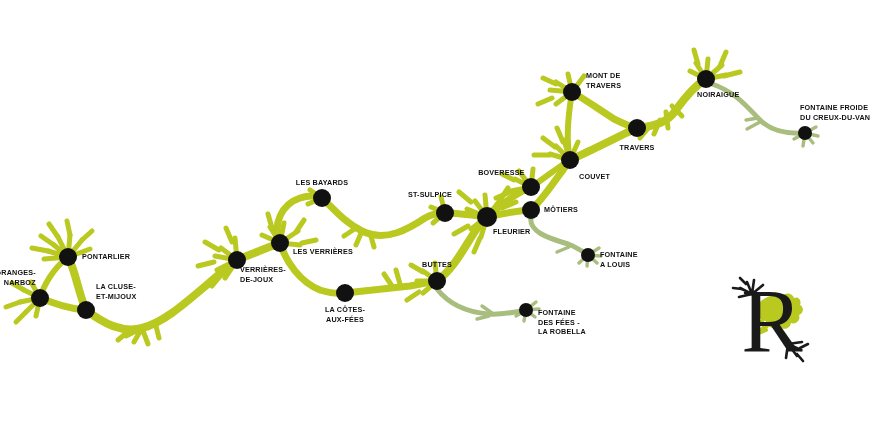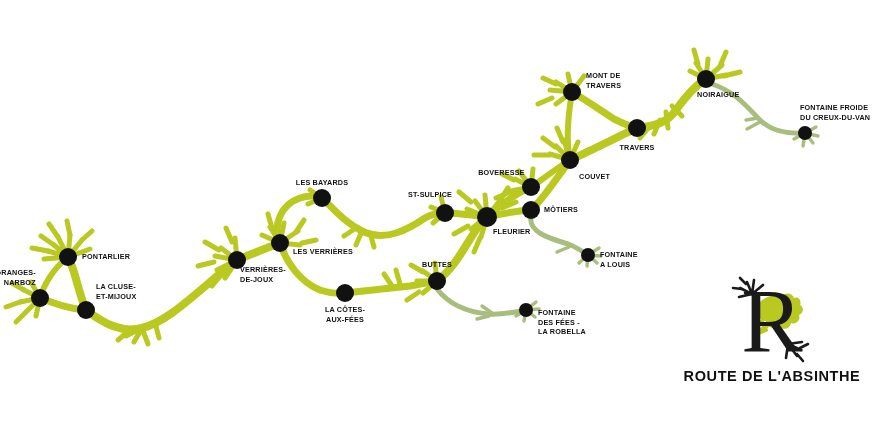--- a/index.html
+++ b/index.html
@@ -225,16 +225,15 @@
 
       <text x="50" y="80" text-anchor="middle" font-family="'Liberation Serif', serif" font-size="92" font-weight="normal" fill="#1a1a1a">R</text>
 
       <g stroke="#1a1a1a" stroke-width="2.6" fill="none" stroke-linecap="round">
         <path d="M30,22 l-5,-12 M30,22 l-12,-6 M30,22 l-13,3 M30,22 l2,-14 M30,22 l11,-9"></path>
         <path d="M24,12 l-6,-6 M20,17 l-9,-1"></path>
         <path d="M66,72 l13,6 M66,72 l14,-2 M66,72 l9,12 M66,72 l-2,14"></path>
         <path d="M78,76 l8,-4 M75,82 l6,7"></path>
       </g>
     </svg>
-    <div class="logo-text">ROUTE DE L'ABSINTHE</div>
   </div>
 
 </div>
 
 </body></html>

